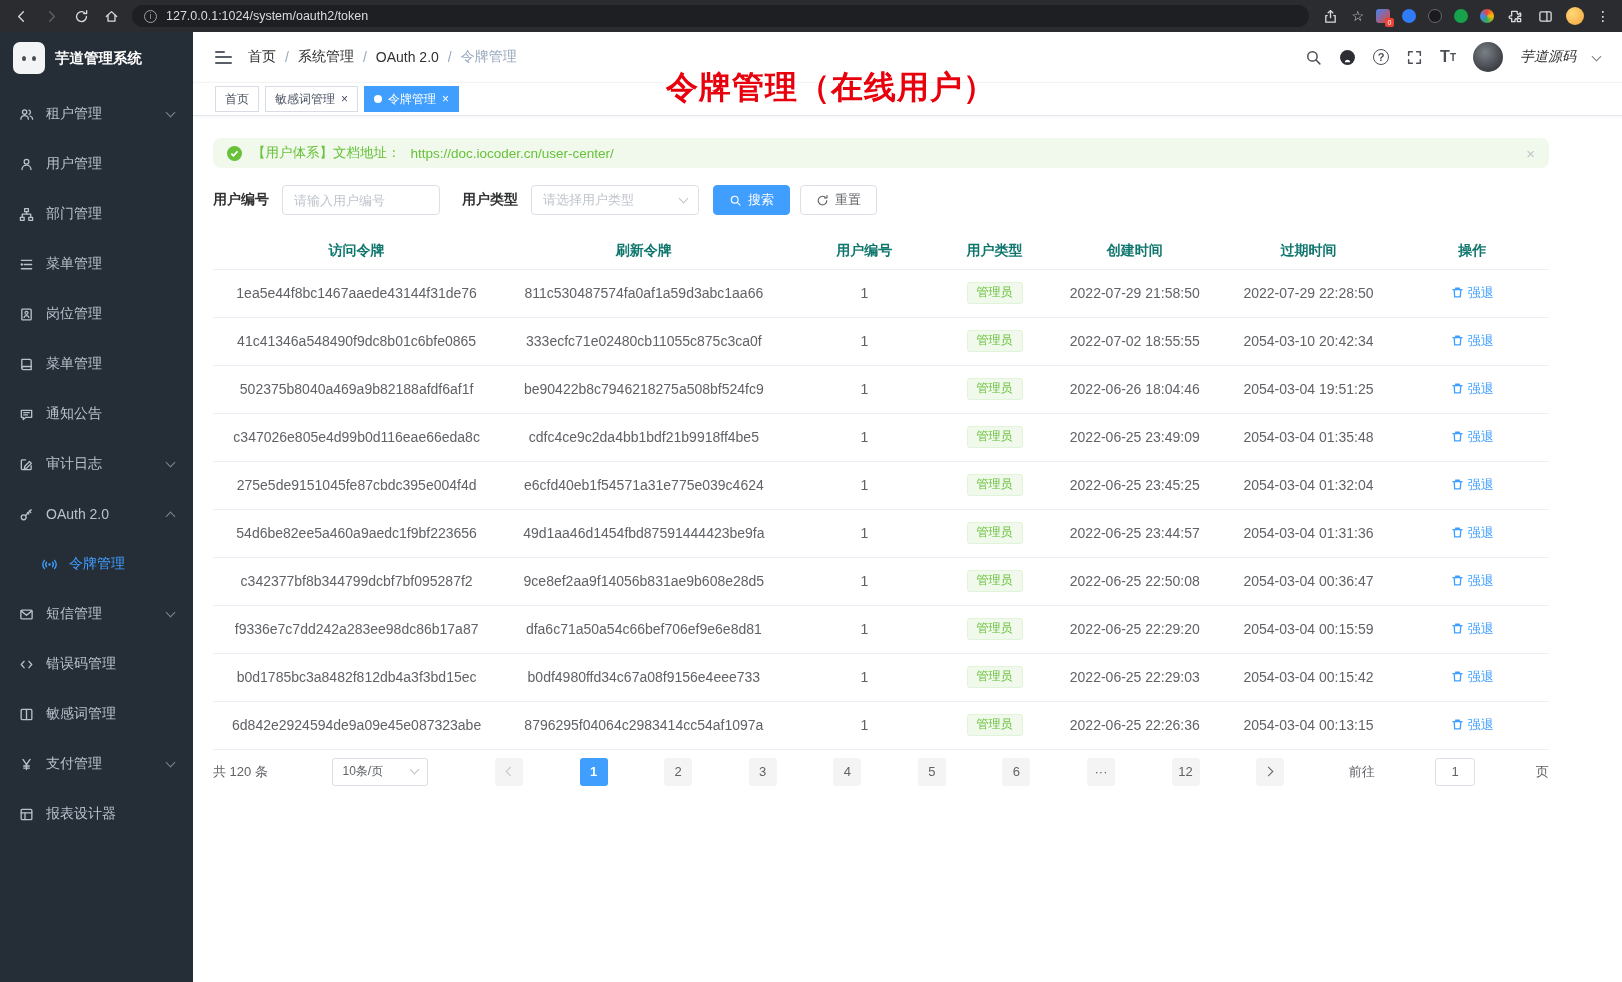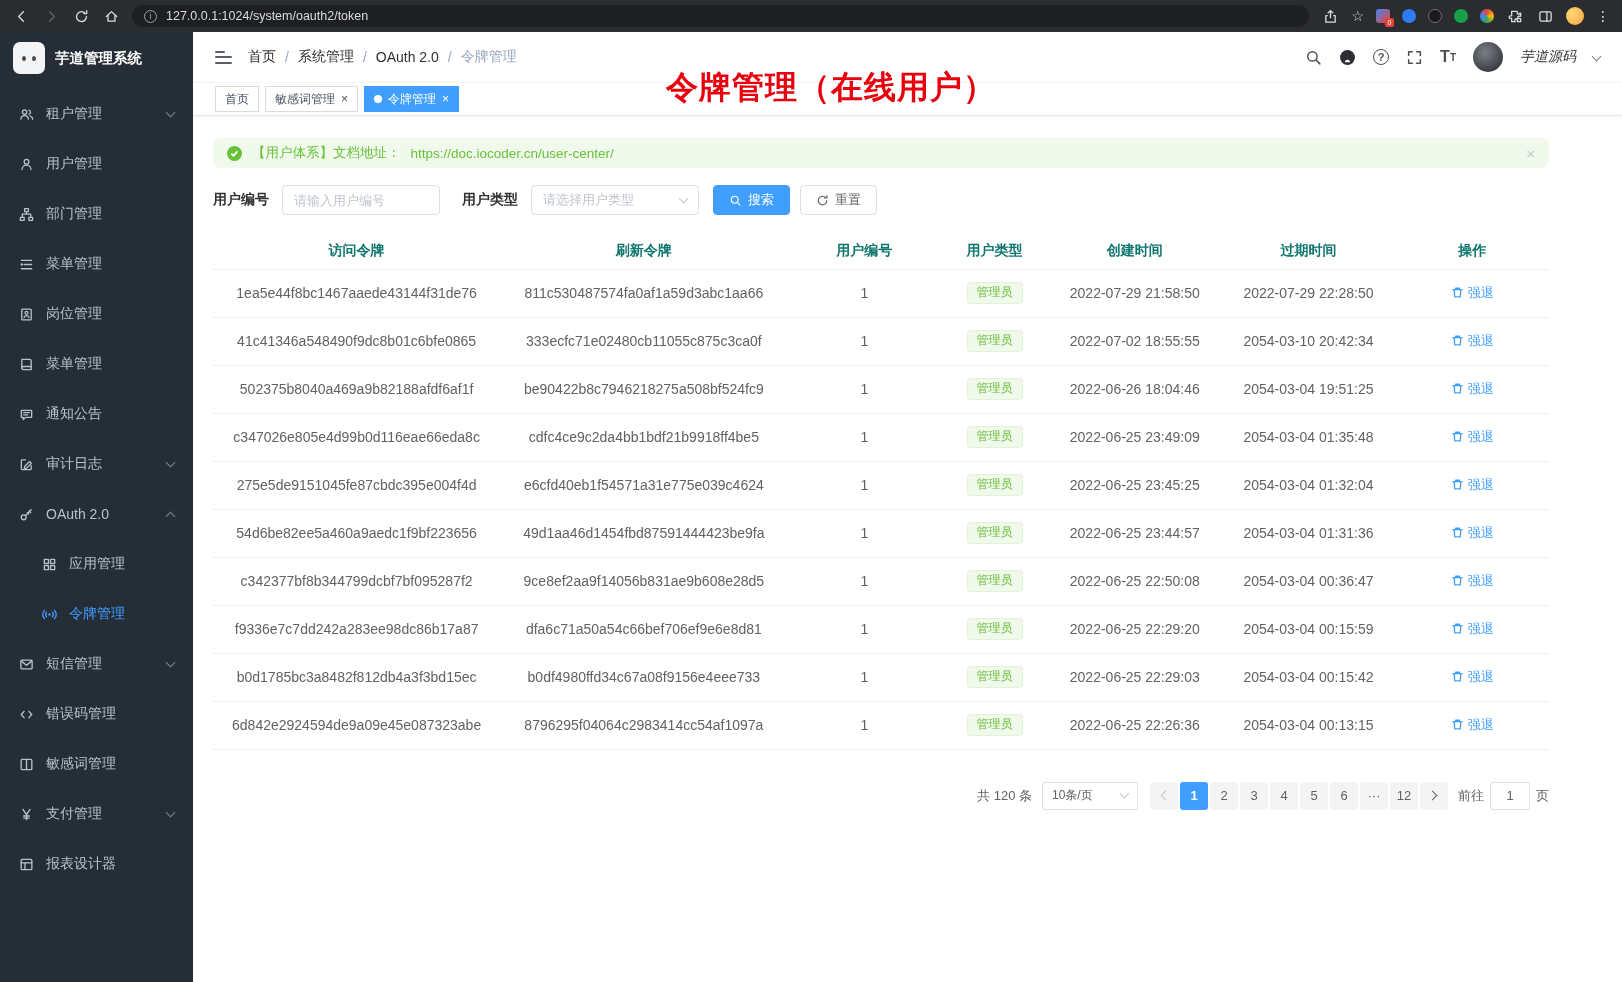--- a/index.html
+++ b/index.html
@@ -93,21 +93,21 @@
   .btn-plain { background:#fff; color:#606266; border:1px solid #dcdfe6; }
 
   table { width:100%; border-collapse:collapse; table-layout:fixed; margin-top:18px; }
   th { height:36px; font-size:14px; color:#0f766e; font-weight:bold; border-bottom:1px solid #ebeef5; text-align:center; }
   td { height:48px; font-size:14px; color:#606266; border-bottom:1px solid #ebeef5; text-align:center; white-space:nowrap; overflow:hidden; }
   .badge { display:inline-block; background:#f0f9eb; border:1px solid #e1f3d8; color:#67c23a; font-size:12px; padding:2px 9px; border-radius:3px; line-height:1.3; }
   .op-link { color:#409eff; font-size:13px; display:inline-flex; align-items:center; gap:4px; cursor:pointer;font-family:Liberation Serif, serif; }
   .op-link svg { width:13px; height:13px; }
   .op-link i { font-style:normal; }
 
-  .pagination { display:flex; justify-content:flex-end; align-items:center; gap:2px; margin-top:32px; font-size:13px; color:#606266; }
+  .pagination { display:flex; justify-content:space-between; align-items:center; gap:2px; margin-top:8px; font-size:13px; color:#606266; }
   .pg-total { margin-right:8px; }
   .pg-size { width:96px; height:28px; border:1px solid #dcdfe6; border-radius:3px; display:flex; align-items:center; justify-content:space-between; padding:0 9px; font-size:12px; color:#606266; cursor:pointer; margin-right:10px; }
   .pg-btn { min-width:28px; height:28px; border-radius:3px; background:#f4f4f5; color:#606266; display:inline-flex; align-items:center; justify-content:center; font-size:13px; cursor:pointer; padding:0 5px; }
   .pg-btn.active { background:#409eff; color:#fff; font-weight:bold; }
   .arrow { width:7px; height:7px; border-right:1.6px solid currentColor; border-bottom:1.6px solid currentColor; display:inline-block; }
   .arrow.left { transform:rotate(135deg); margin-left:3px; }
   .arrow.right { transform:rotate(-45deg); margin-right:3px; }
   .pg-prev { color:#c0c4cc; }
   .goto-input { width:40px; height:28px; border:1px solid #dcdfe6; border-radius:3px; text-align:center; font-size:13px; color:#606266; outline:none; margin:0 4px; }
   .pg-goto-label { margin-left:8px; }
@@ -256,29 +256,20 @@
         <div class="menu-item">
           <svg class="icon" viewBox="0 0 16 16">
               <circle cx="5" cy="11" r="2.6"></circle>
               <path d="M7 9l6-6"></path>
               <path d="M10.8 4.2l1.8 1.8"></path>
               <path d="M9 6l1.4 1.4"></path>
             </svg>
           <span>OAuth 2.0</span>
           <span class="chev up"></span>
         </div>
-        <div class="menu-item sub">
-          <svg class="icon" viewBox="0 0 16 16">
-              <rect x="2.5" y="2.5" width="4.4" height="4.4"></rect>
-              <rect x="9.1" y="2.5" width="4.4" height="4.4"></rect>
-              <rect x="2.5" y="9.1" width="4.4" height="4.4"></rect>
-              <rect x="9.1" y="9.1" width="4.4" height="4.4"></rect>
-            </svg>
-          <span>应用管理</span>
-        </div>
         <div class="menu-item sub active">
           <svg class="icon" viewBox="0 0 16 16">
               <circle cx="8" cy="8" r="1.3" fill="currentColor" stroke="none"></circle>
               <path d="M4.8 5.6a4 4 0 0 0 0 4.8M11.2 5.6a4 4 0 0 1 0 4.8"></path>
               <path d="M2.6 3.6a7 7 0 0 0 0 8.8M13.4 3.6a7 7 0 0 1 0 8.8"></path>
             </svg>
           <span>令牌管理</span>
         </div>
         <div class="menu-item">
           <svg class="icon" viewBox="0 0 16 16">

